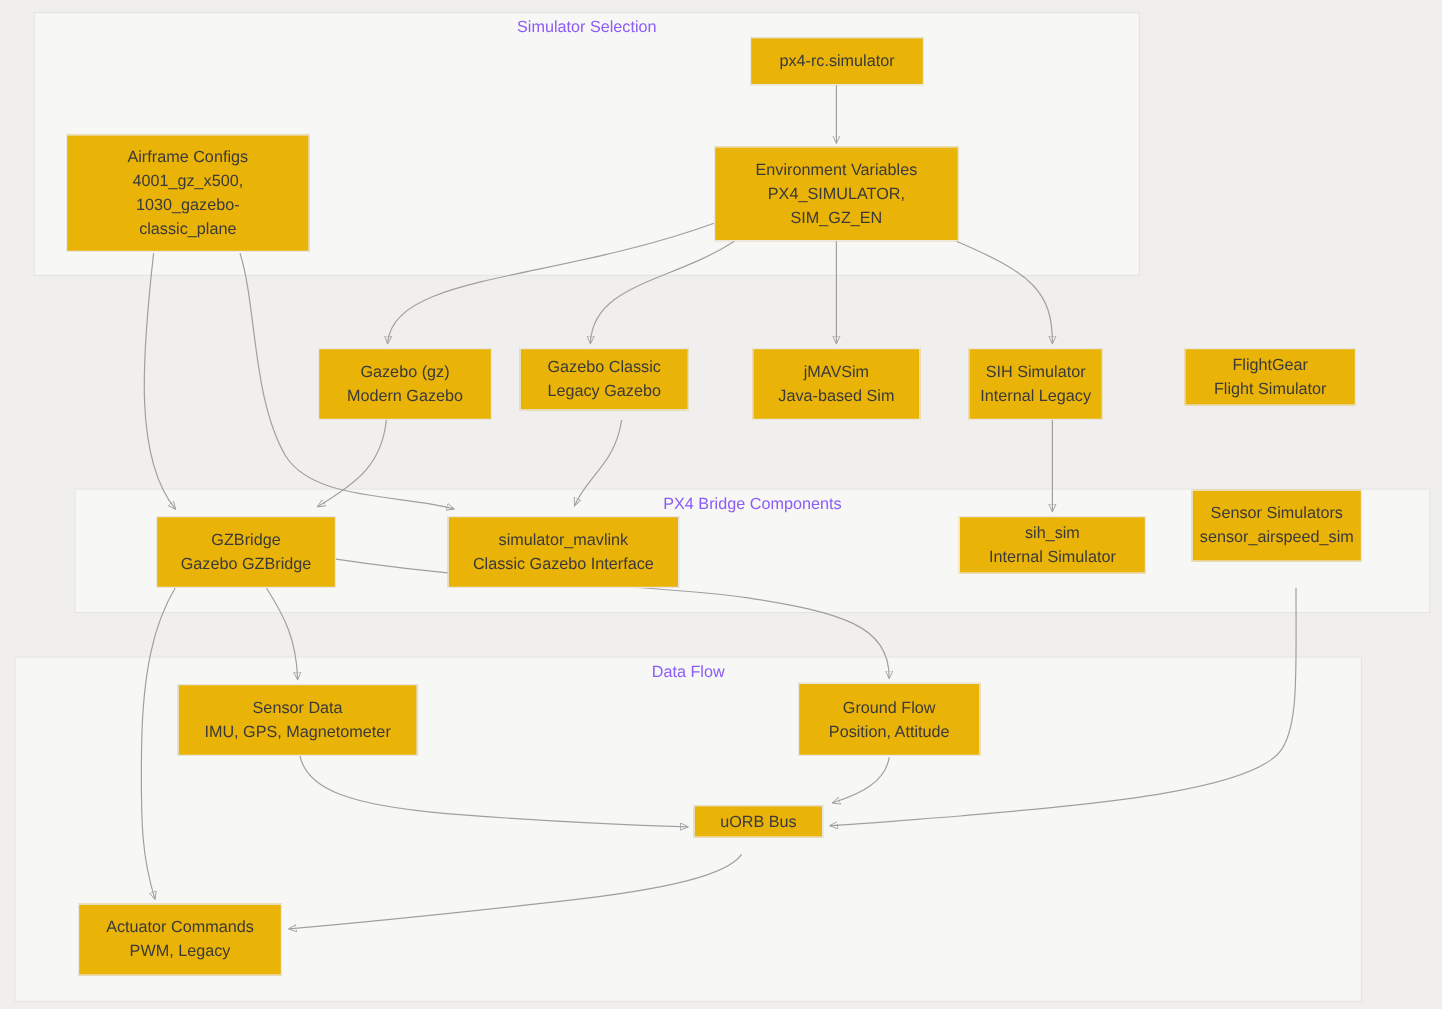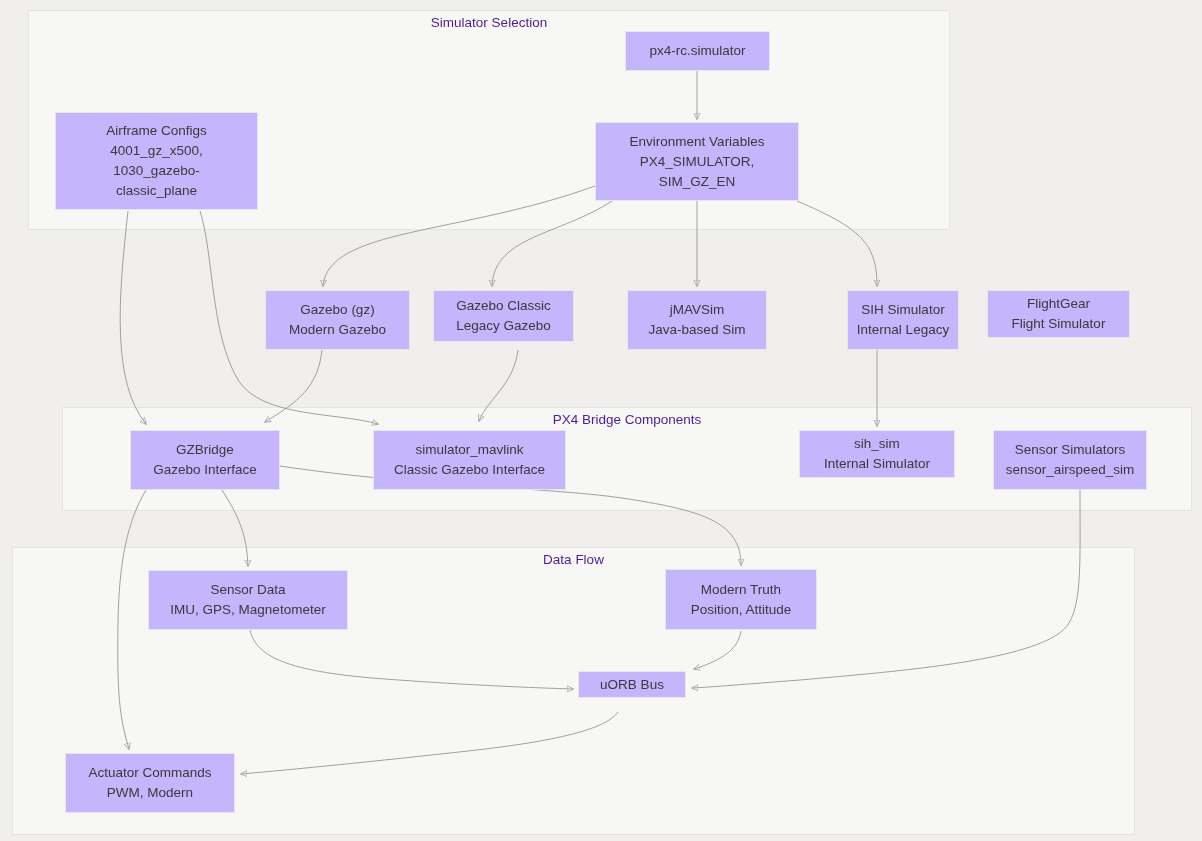--- a/index.html
+++ b/index.html
@@ -13,29 +13,29 @@
   .group{
     position:absolute;
     background:#f7f7f6;
     border:1px solid #e5e4e1;
     box-sizing:border-box;
     z-index:1;
   }
   .group-label{
     position:absolute;top:4px;left:0;right:0;
     text-align:center;
-    font-size:13.5px;color:#4c1d95;
+    font-size:13.5px;color:#8b5cf6;
   }
 
   #edges{position:absolute;left:0;top:0;z-index:2;}
   #edges path{fill:none;stroke:#a0a0a0;stroke-width:1;}
 
   .node{
     position:absolute;
-    background:#c4b5fd;
+    background:#eab308;
     border:1px solid #e7e7e5;
     box-sizing:border-box;
     display:flex;flex-direction:column;
     align-items:center;justify-content:center;
     text-align:center;
     font-size:13.5px;line-height:20px;color:#3a3a3a;
     z-index:3;
   }
 </style>
 </head>
@@ -106,62 +106,62 @@
   <div class="node" style="left:433px;top:290px;width:141px;height:52px">
     <span>Gazebo Classic</span>
     <span>Legacy Gazebo</span>
   </div>
 
   <div class="node" style="left:627px;top:290px;width:140px;height:60px">
     <span>jMAVSim</span>
     <span>Java-based Sim</span>
   </div>
 
-  <div class="node" style="left:847px;top:290px;width:112px;height:60px">
+  <div class="node" style="left:807px;top:290px;width:112px;height:60px">
     <span>SIH Simulator</span>
     <span>Internal Legacy</span>
   </div>
 
   <div class="node" style="left:987px;top:290px;width:143px;height:48px">
     <span>FlightGear</span>
     <span>Flight Simulator</span>
   </div>
 
   <div class="node" style="left:130px;top:430px;width:150px;height:60px">
     <span>GZBridge</span>
-    <span>Gazebo Interface</span>
+    <span>Gazebo GZBridge</span>
   </div>
 
   <div class="node" style="left:373px;top:430px;width:193px;height:60px">
     <span>simulator_mavlink</span>
     <span>Classic Gazebo Interface</span>
   </div>
 
   <div class="node" style="left:799px;top:430px;width:156px;height:48px">
     <span>sih_sim</span>
     <span>Internal Simulator</span>
   </div>
 
-  <div class="node" style="left:993px;top:430px;width:154px;height:60px">
+  <div class="node" style="left:993px;top:408px;width:142px;height:60px">
     <span>Sensor Simulators</span>
     <span>sensor_airspeed_sim</span>
   </div>
 
   <div class="node" style="left:148px;top:570px;width:200px;height:60px">
     <span>Sensor Data</span>
     <span>IMU, GPS, Magnetometer</span>
   </div>
 
   <div class="node" style="left:665px;top:569px;width:152px;height:61px">
-    <span>Modern Truth</span>
+    <span>Ground Flow</span>
     <span>Position, Attitude</span>
   </div>
 
   <div class="node" style="left:578px;top:671px;width:108px;height:27px">
     <span>uORB Bus</span>
   </div>
 
   <div class="node" style="left:65px;top:753px;width:170px;height:60px">
     <span>Actuator Commands</span>
-    <span>PWM, Modern</span>
+    <span>PWM, Legacy</span>
   </div>
 
 </div>
 
 </body></html>

